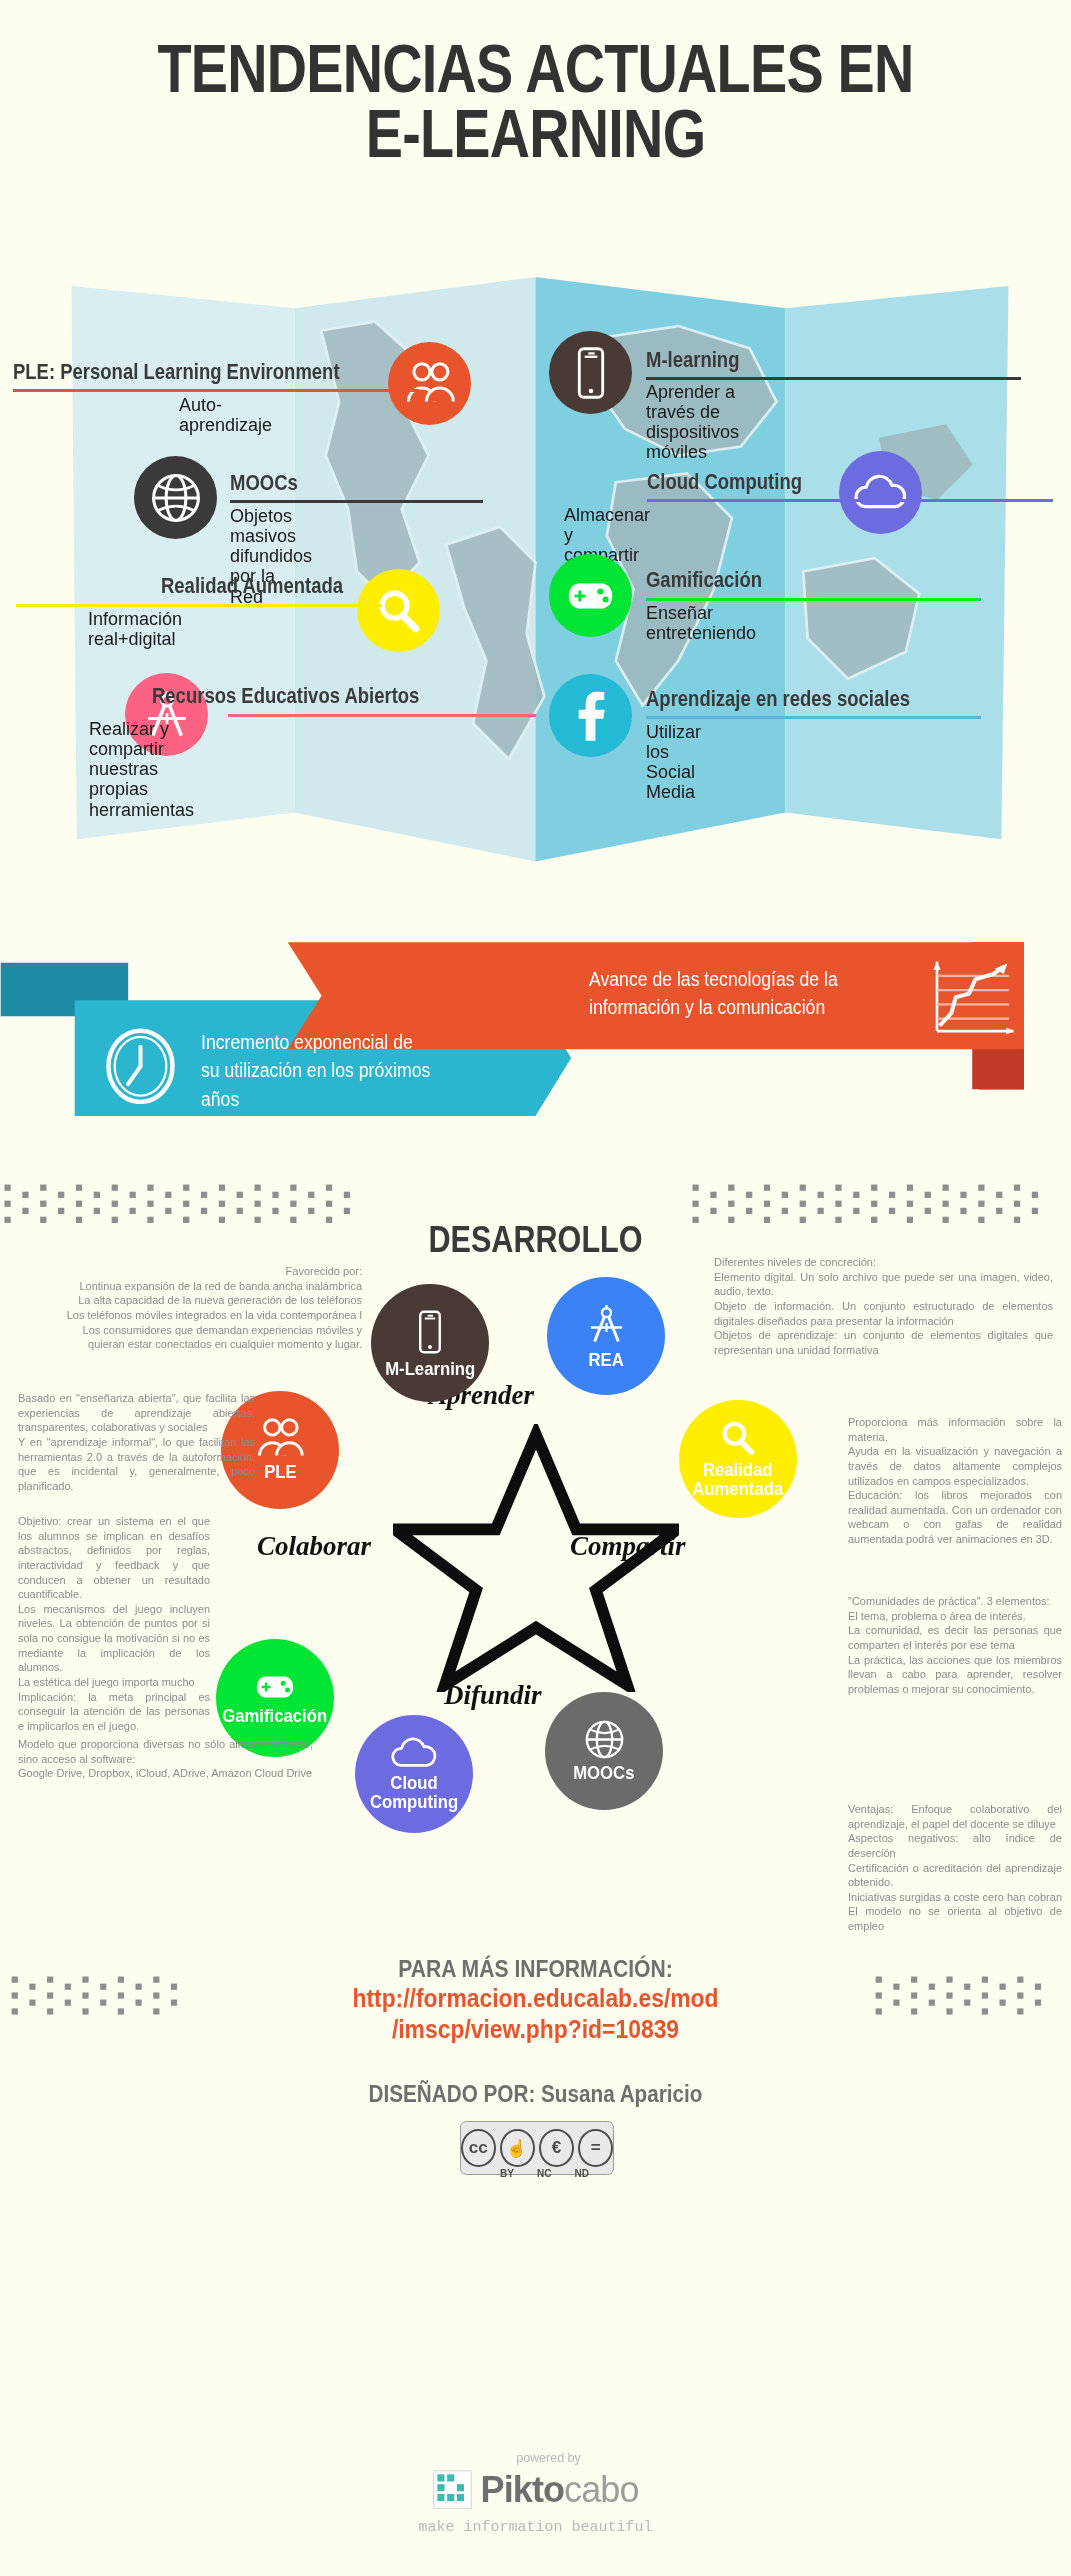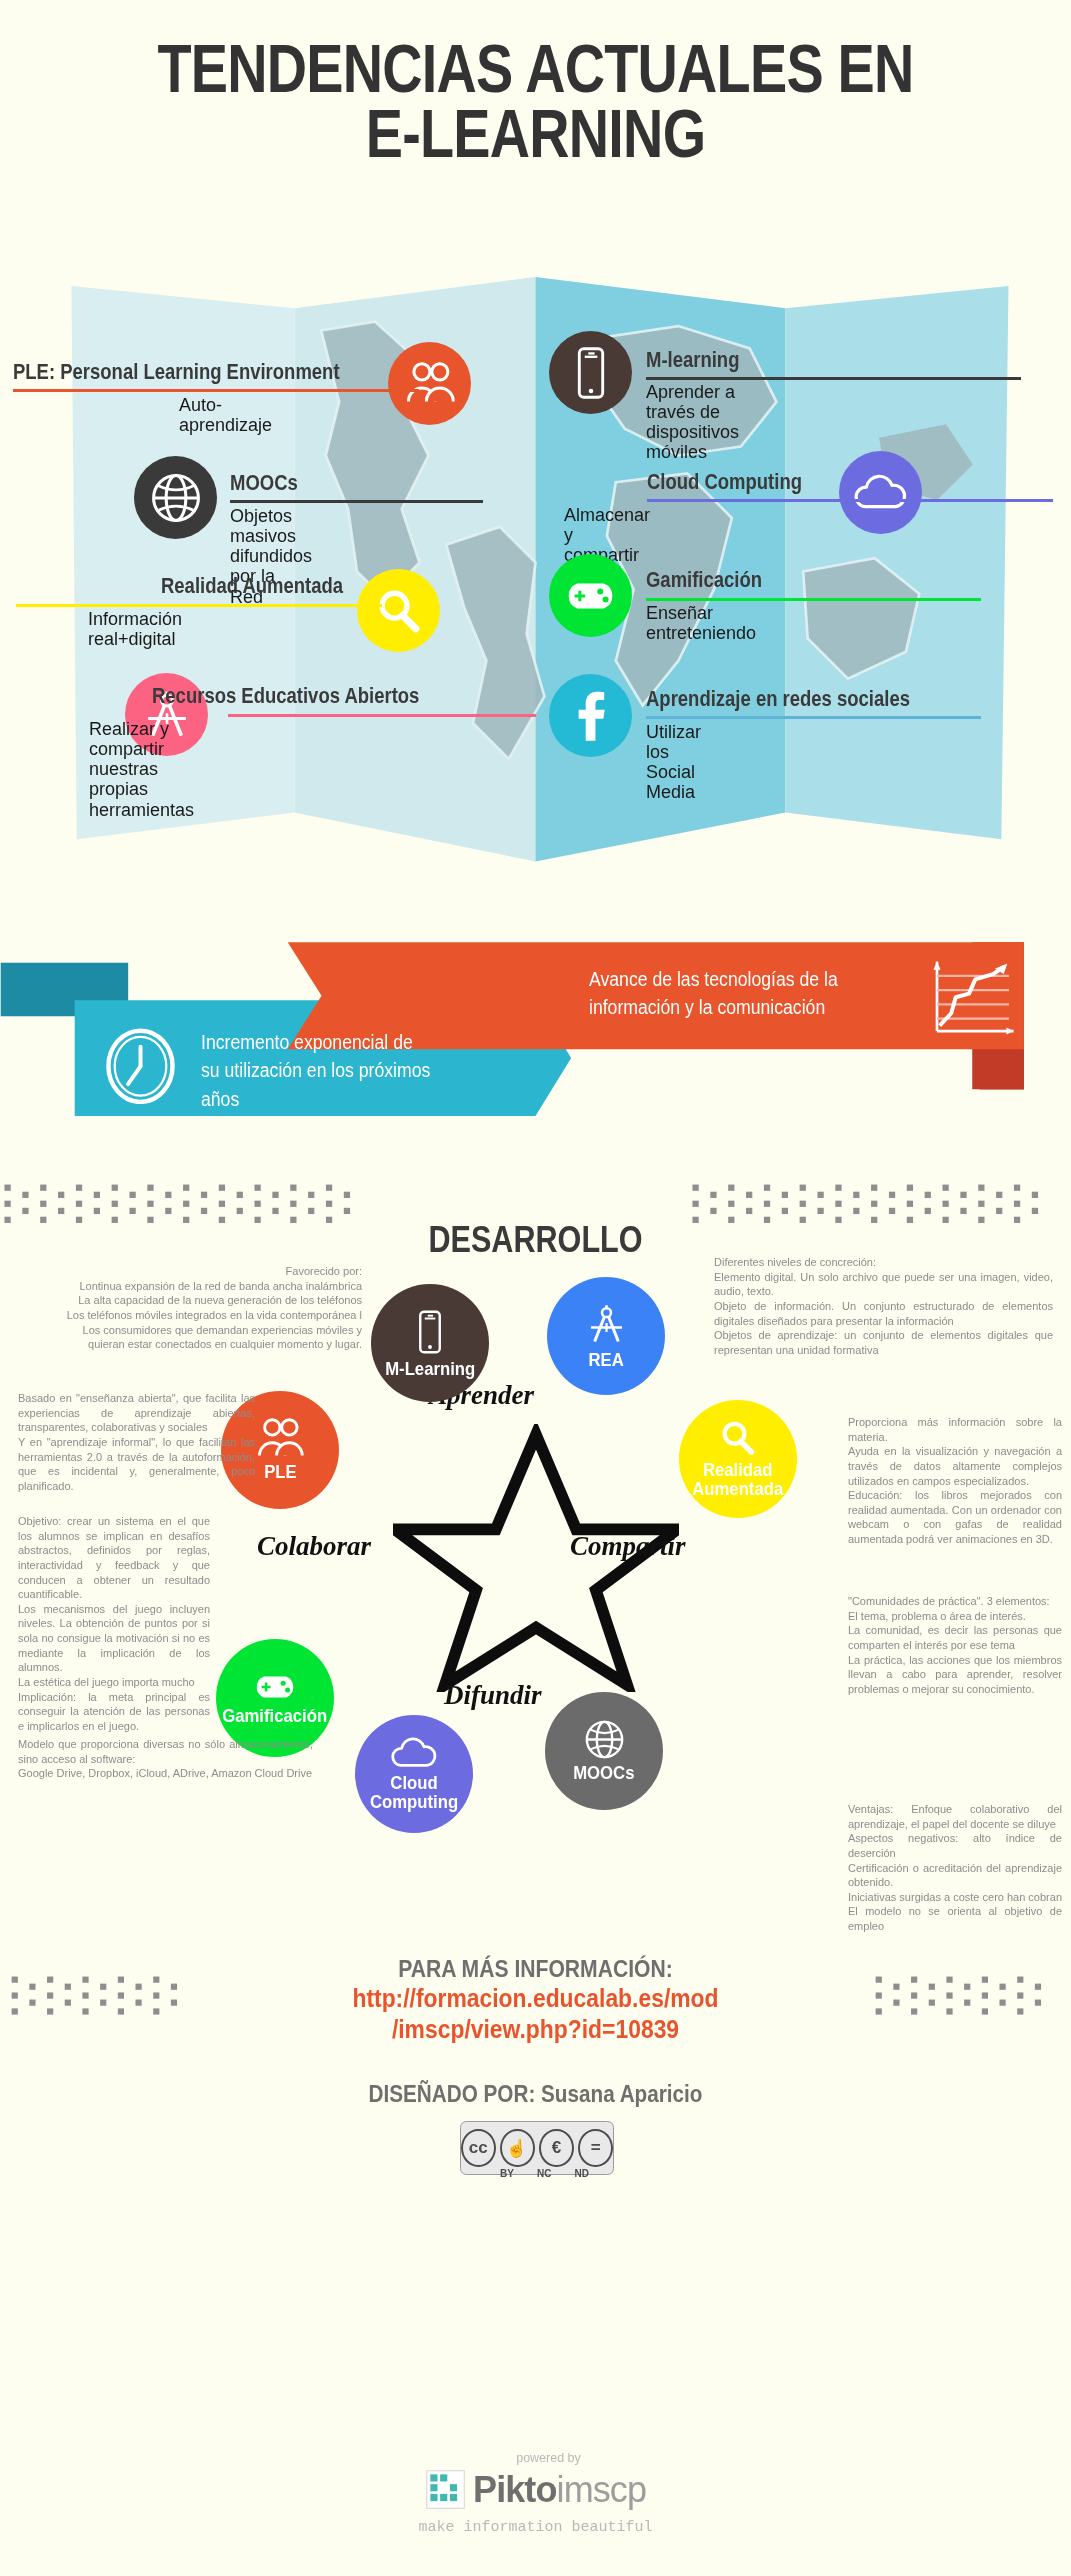--- a/index.html
+++ b/index.html
@@ -635,19 +635,19 @@
         <g fill="#3fb8af">
           <rect x="6" y="6" width="8" height="8"></rect>
             <rect x="17" y="6" width="8" height="8"></rect>
           <rect x="6" y="17" width="8" height="8"></rect>
             <rect x="28" y="17" width="8" height="8"></rect>
           <rect x="6" y="28" width="8" height="8"></rect>
             <rect x="17" y="28" width="8" height="8"></rect>
           <rect x="28" y="28" width="8" height="8"></rect>
         </g>
       </svg>
-      <div class="pik-name"><span>Pikto</span><em>imscp</em></div>
+      <div class="pik-name"><span>Pikto</span><em>cabo</em></div>
     </div>
     <div class="pik-tag">make information beautiful</div>
   </div>
 
 </div>
 
 
 </body></html>

